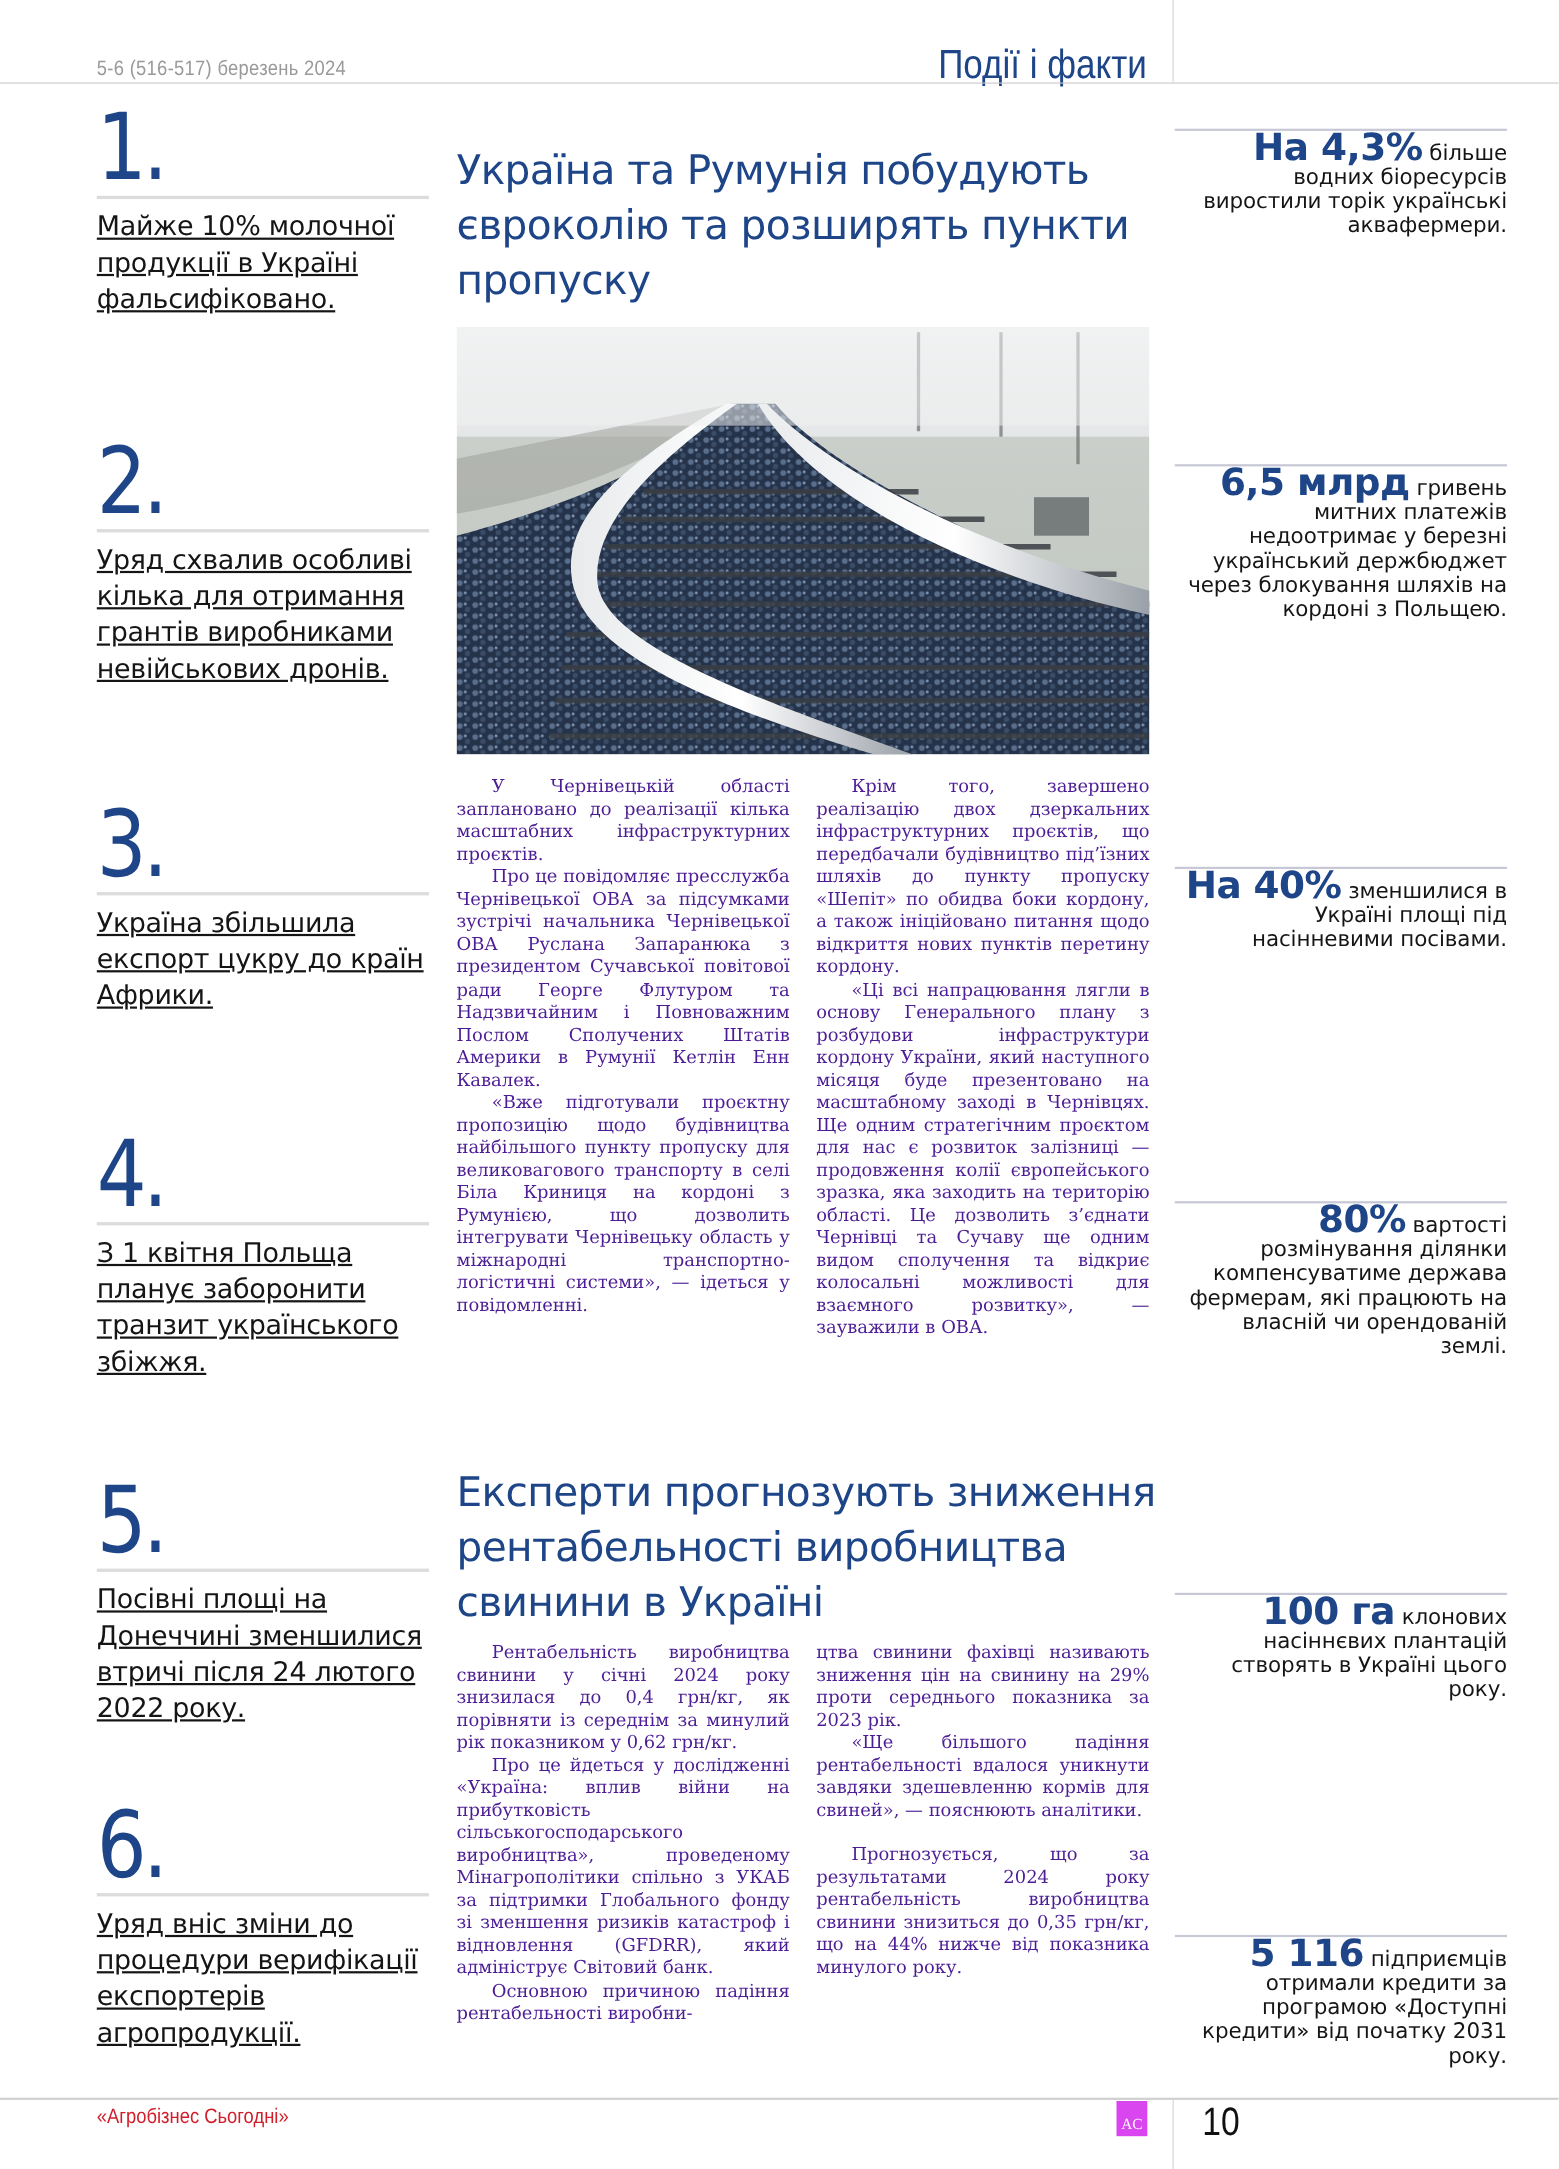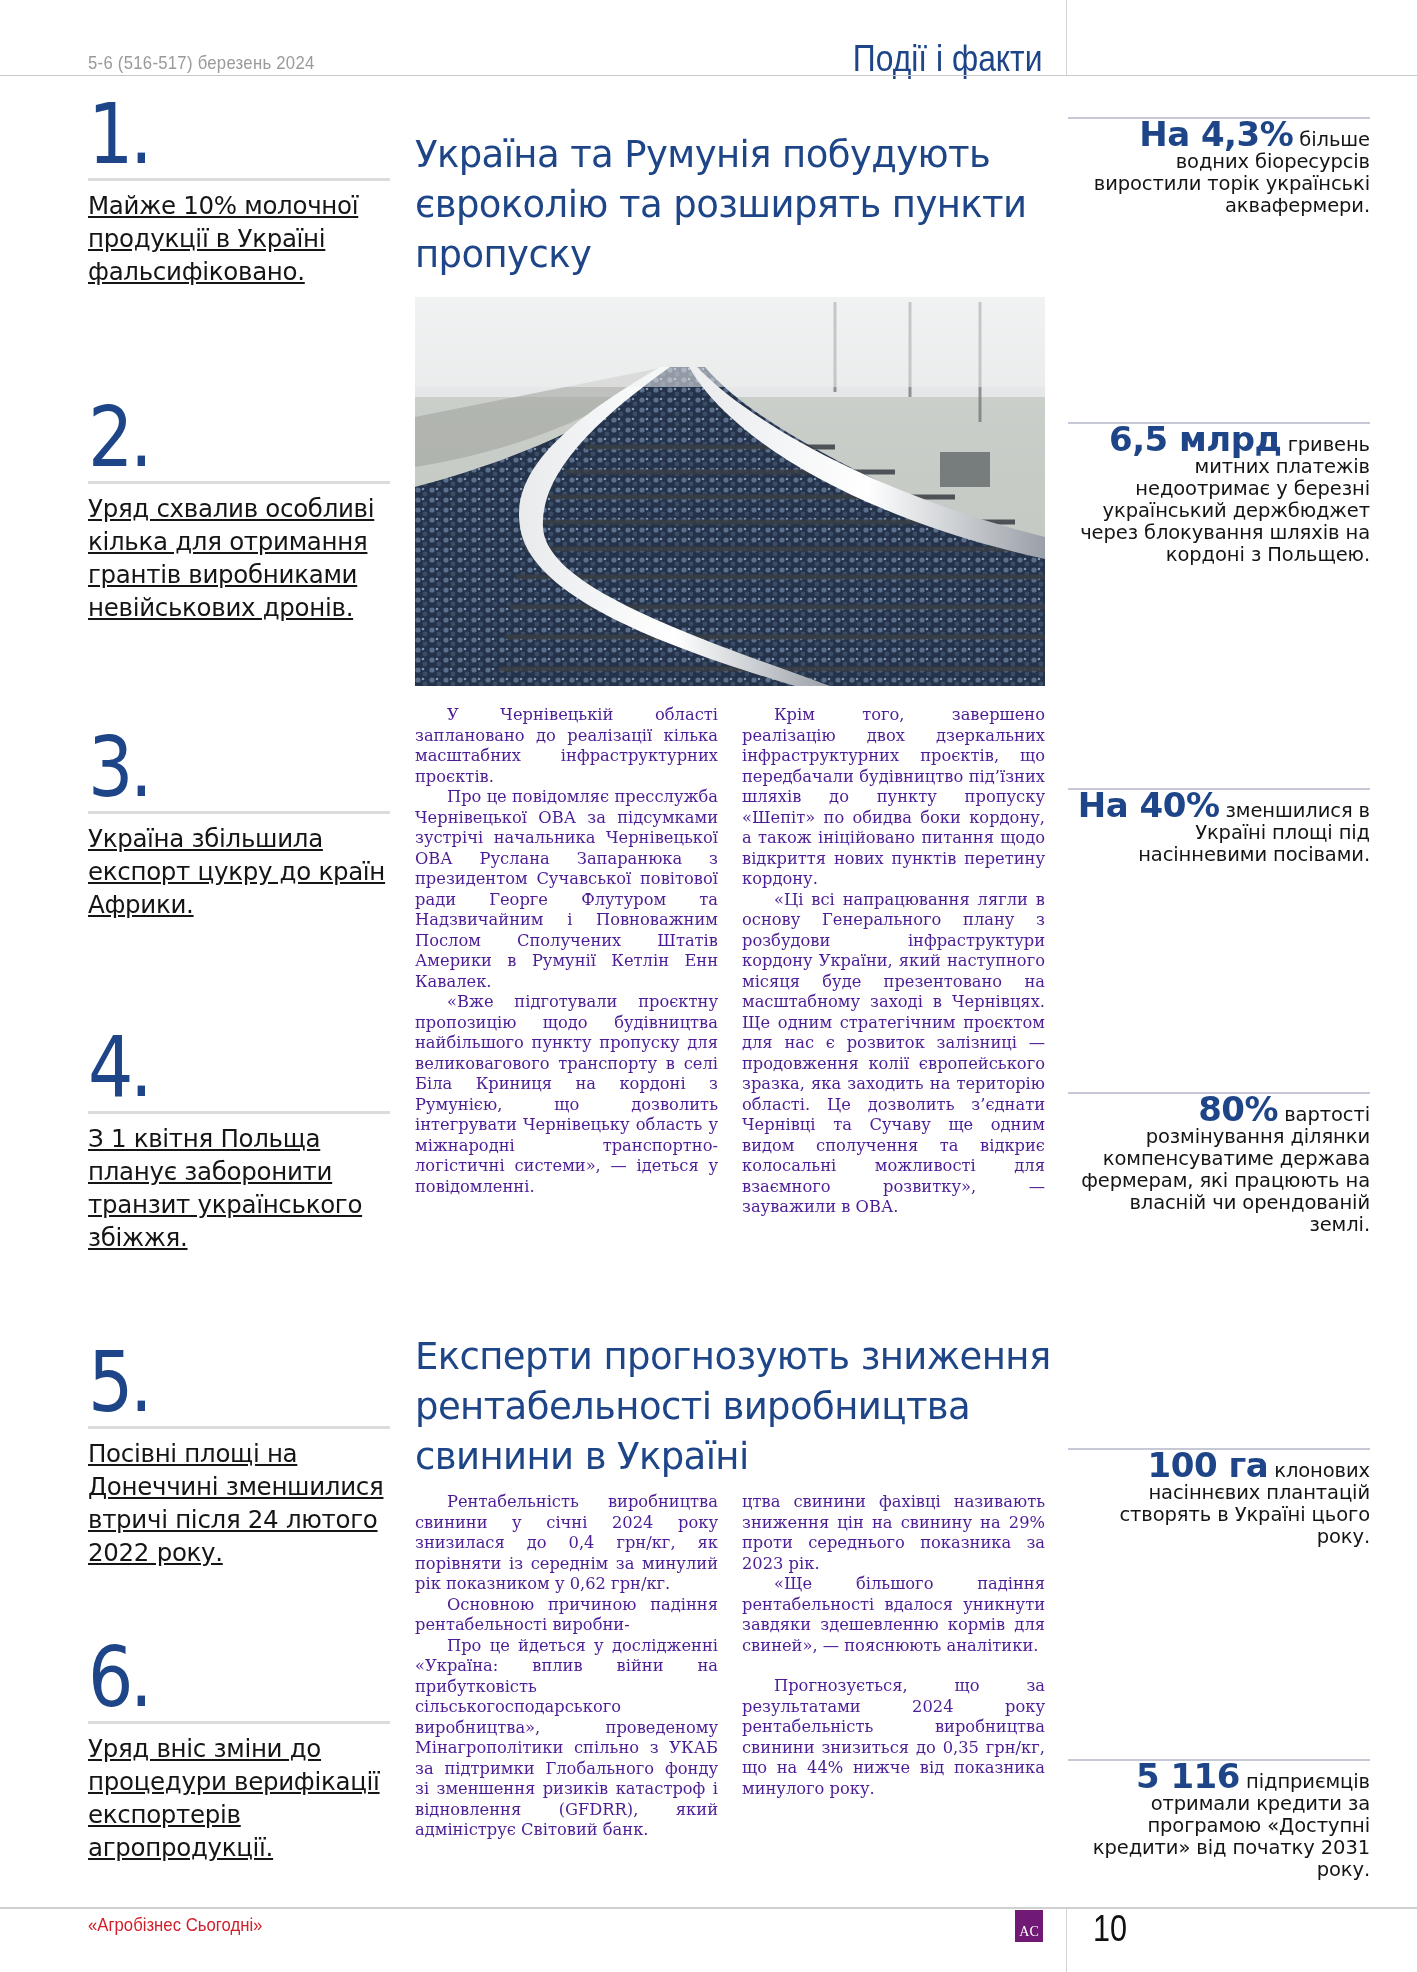--- a/index.html
+++ b/index.html
@@ -23,21 +23,21 @@
   .body-col p.gap { margin-top: 20px; }
 
   .fact { position: absolute; left: 1068px; width: 302px; }
   .fact .rule { height: 2px; background: #c6c8d6; margin-bottom: 4px; }
   .fact .txt { font-size: 19.5px; line-height: 22px; color: #151515; letter-spacing: -0.1px; text-align: right; }
   .fact .big { font-size: 34px; font-weight: bold; color: #1d4587; letter-spacing: -0.5px; }
 
   .ftr-line { left: 0; top: 1907px; width: 1417px; height: 2px; background: #d0d0d0; }
   .vdiv-bot { left: 1066px; top: 1909px; width: 1px; height: 63px; background: #d4d4d4; }
   .brand { left: 88px; top: 1914px; font-family: "Liberation Sans", sans-serif; font-size: 19px; color: #d21e2a; transform: scaleX(0.88); transform-origin: left; }
-  .logo { left: 1015px; top: 1910px; width: 28px; height: 32px; background: #701a75; color: #fff; font-family: "Liberation Serif", serif; font-size: 14px; display: flex; align-items: flex-end; justify-content: center; padding-bottom: 2px; box-sizing: border-box; }
+  .logo { left: 1015px; top: 1910px; width: 28px; height: 32px; background: #d946ef; color: #fff; font-family: "Liberation Serif", serif; font-size: 14px; display: flex; align-items: flex-end; justify-content: center; padding-bottom: 2px; box-sizing: border-box; }
   .pageno { left: 1093px; top: 1908px; font-family: "Liberation Sans", sans-serif; font-size: 36px; color: #111; transform: scaleX(0.85); transform-origin: left; }
 </style>
 </head>
 <body>
 
 <div class="abs vdiv-top"></div>
 <div class="abs issue">5-6 (516-517) березень 2024</div>
 <div class="abs section">Події і факти</div>
 <div class="abs hdr-line"></div>
 
@@ -133,22 +133,22 @@
 </div>
 <div class="body-col" style="left:742px;top:705px">
   <p>Крім того, завершено реалізацію двох дзеркальних інфраструктурних проєктів, що передбачали будівництво під’їзних шляхів до пункту пропуску «Шепіт» по обидва боки кордону, а також ініційовано питання щодо відкриття нових пунктів перетину кордону.</p>
   <p>«Ці всі напрацювання лягли в основу Генерального плану з розбудови інфраструктури кордону України, який наступного місяця буде презентовано на масштабному заході в Чернівцях. Ще одним стратегічним проєктом для нас є розвиток залізниці — продовження колії європейського зразка, яка заходить на територію області. Це дозволить з’єднати Чернівці та Сучаву ще одним видом сполучення та відкриє колосальні можливості для взаємного розвитку», — зауважили в ОВА.</p>
 </div>
 
 <h1 class="headline" style="top:1332px;margin:0;font-weight:normal;">Експерти прогнозують зниження рентабельності виробництва свинини в Україні</h1>
 
 <div class="body-col" style="left:415px;top:1492px">
   <p>Рентабельність виробництва свинини у січні 2024 року знизилася до 0,4 грн/кг, як порівняти із середнім за минулий рік показником у 0,62 грн/кг.</p>
+  <p>Про це йдеться у дослідженні «Україна: вплив війни на прибутковість сільськогосподарського виробництва», проведеному Мінагрополітики спільно з УКАБ за підтримки Глобального фонду зі зменшення ризиків катастроф і відновлення (GFDRR), який адмініструє Світовий банк.</p>
   <p>Основною причиною падіння рентабельності виробни-</p>
-  <p>Про це йдеться у дослідженні «Україна: вплив війни на прибутковість сільськогосподарського виробництва», проведеному Мінагрополітики спільно з УКАБ за підтримки Глобального фонду зі зменшення ризиків катастроф і відновлення (GFDRR), який адмініструє Світовий банк.</p>
 </div>
 <div class="body-col" style="left:742px;top:1492px">
   <p class="noind">цтва свинини фахівці називають зниження цін на свинину на 29% проти середнього показника за 2023 рік.</p>
   <p>«Ще більшого падіння рентабельності вдалося уникнути завдяки здешевленню кормів для свиней», — пояснюють аналітики.</p>
   <p class="gap">Прогнозується, що за результатами 2024 року рентабельність виробництва свинини знизиться до 0,35 грн/кг, що на 44% нижче від показника минулого року.</p>
 </div>
 
 <div class="fact" style="top:117px">
   <div class="rule"></div>
   <div class="txt"><span class="big">На 4,3%</span> <span>більше водних біоресурсів виростили торік українські аквафермери.</span></div>

